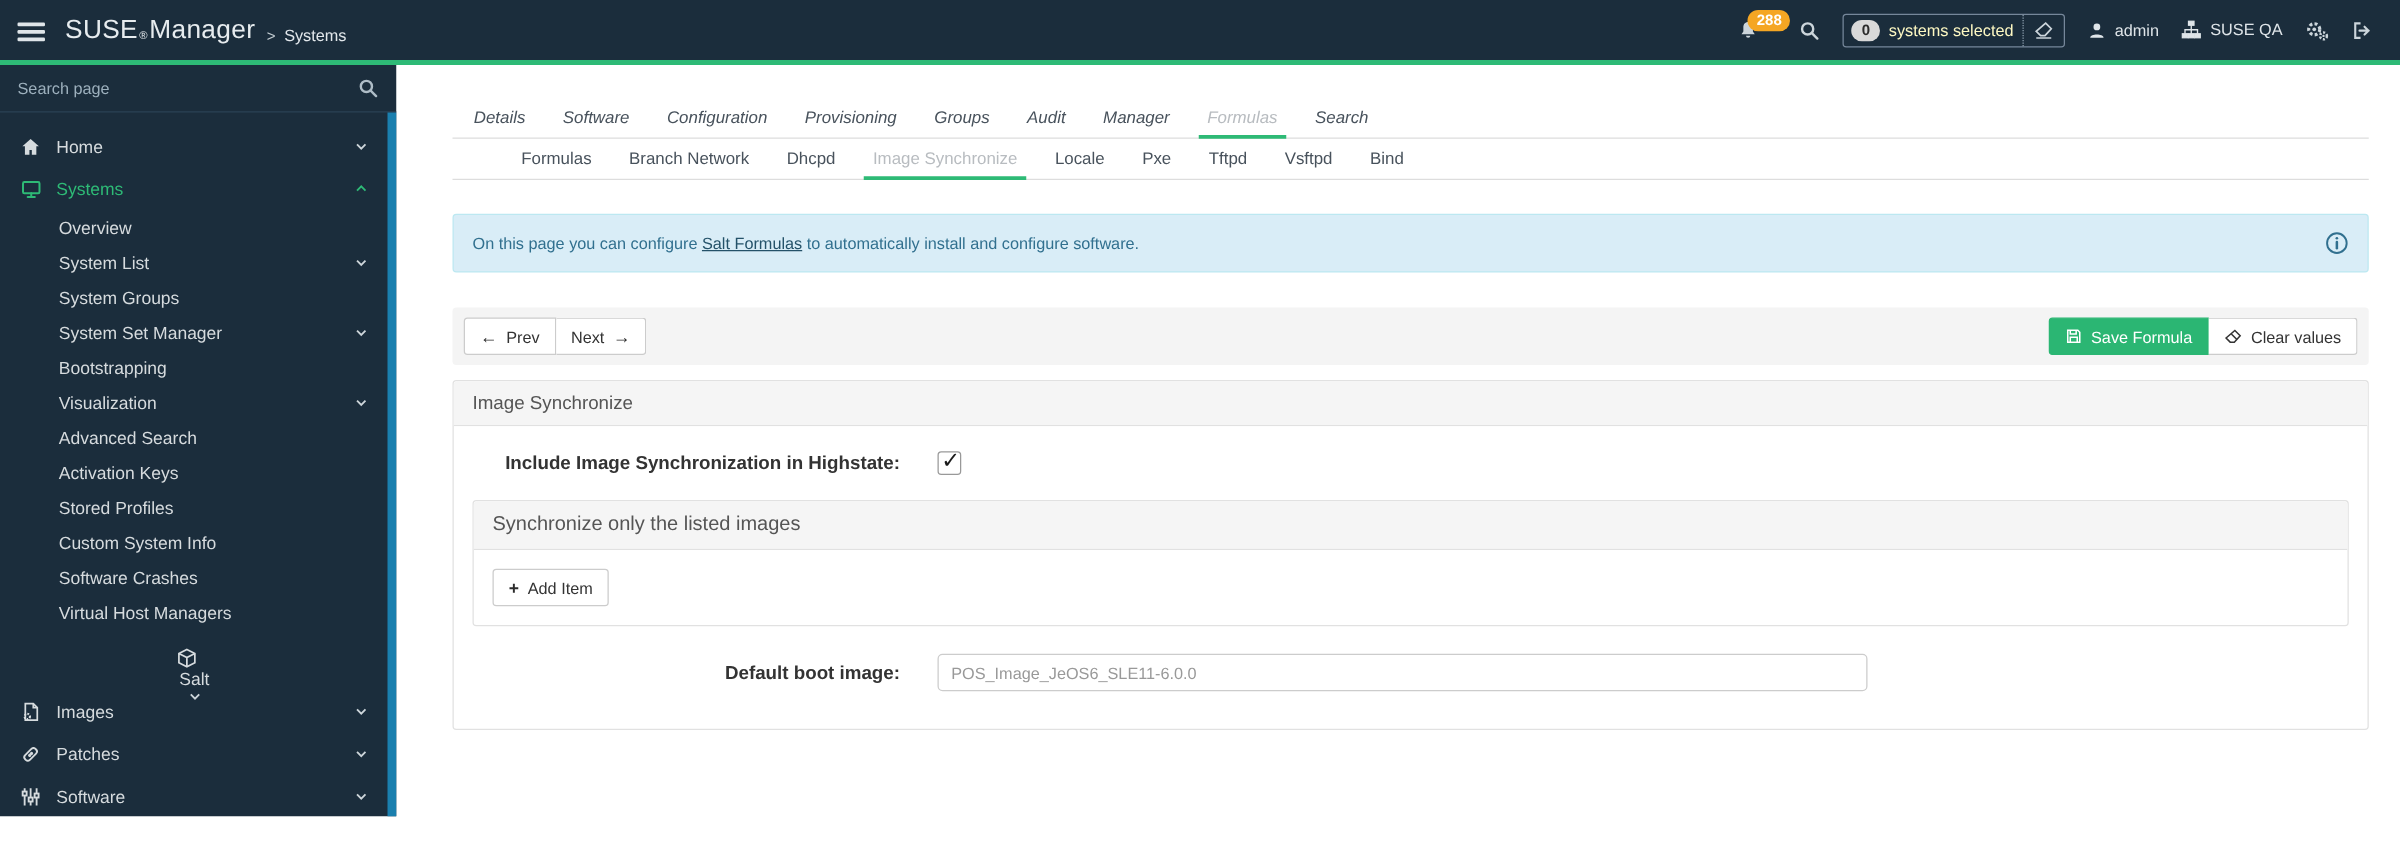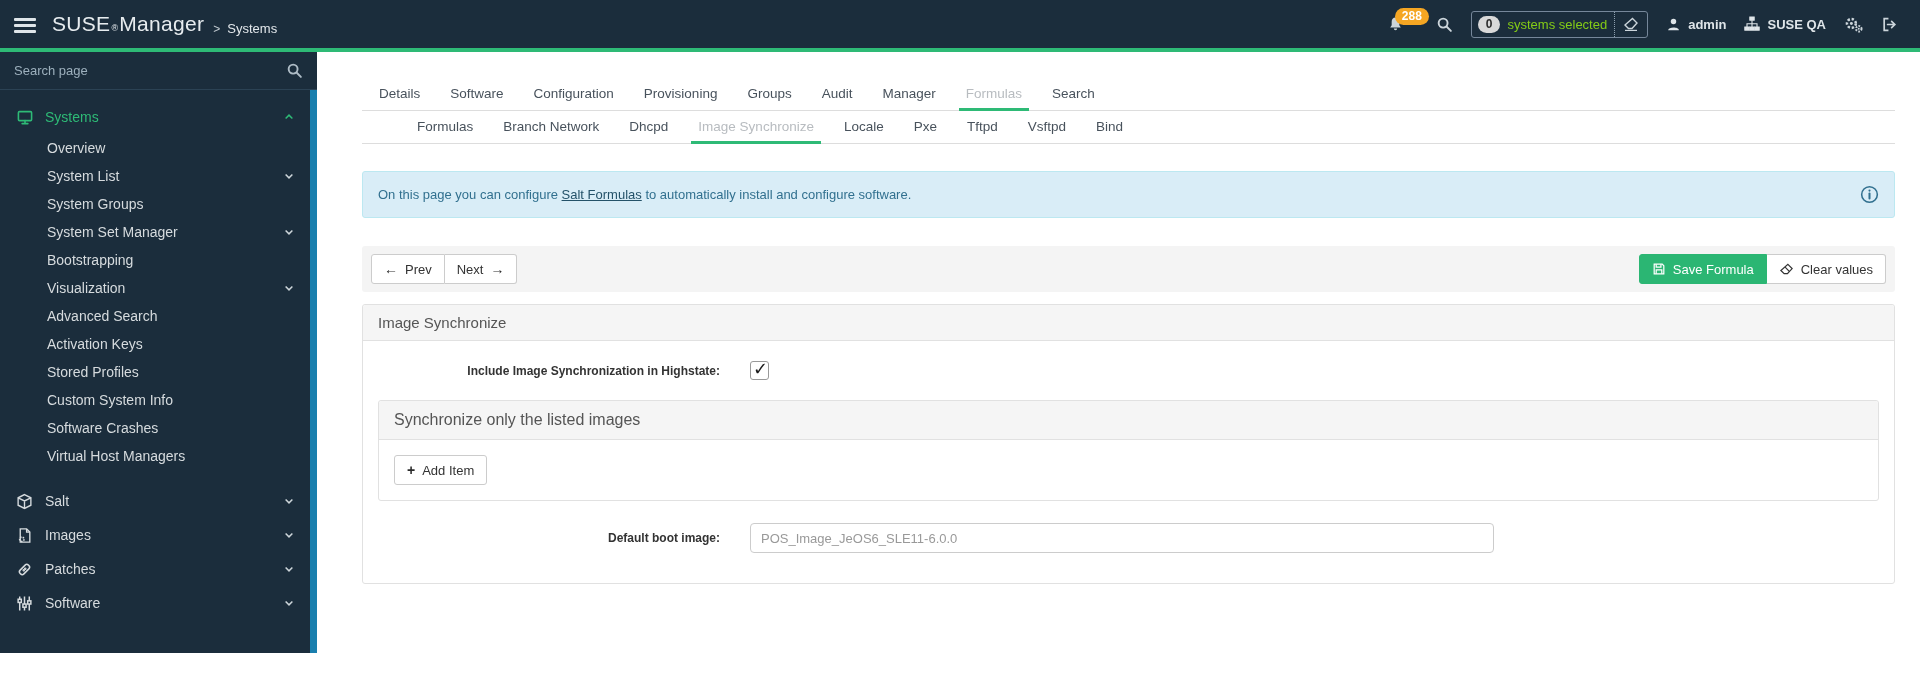--- a/index.html
+++ b/index.html
@@ -19,24 +19,24 @@
   .crumb { font-size:13px; color:#e3e8ec; }
   .nav-right { display:flex; align-items:center; gap:18px; font-size:13px; }
   .icon-btn { color:#ccd5db; cursor:pointer; display:flex; align-items:center; }
   .bell-wrap { position:relative; margin-right:14px; }
   .notif-badge { position:absolute; top:-8px; left:8px; background:#f5a623; color:#fff;
     font-size:12px; font-weight:bold; border-radius:10px; padding:1px 7px 2px; line-height:14px; }
   .sel-pill { display:flex; align-items:center; border:1px solid #76879a; border-radius:3px;
     height:27px; padding:0 0 0 6px; gap:7px; }
   .count-badge { background:#d9d9d9; color:#2b2b2b; font-weight:bold; font-size:12px;
     border-radius:9px; padding:1px 8px; line-height:15px; }
-  .sel-label { color:#84cc16; font-size:13px; }
+  .sel-label { color:#fef9c3; font-size:13px; }
   .pill-eraser { border-left:1px dotted #8ea0af; height:100%; display:flex; align-items:center;
     padding:0 8px; cursor:pointer; color:#ccd5db; }
-  .nav-item { display:flex; align-items:flex-end; gap:7px; color:#dfe5e9; cursor:pointer;font-weight:bold; }
+  .nav-item { display:flex; align-items:flex-start; gap:7px; color:#dfe5e9; cursor:pointer; }
 
   .green-line { height:4px; background:#2eba76; }
 
   
   .layout { display:flex; height:601px;border-radius:22px; }
   .sidebar { position:relative; width:317px; background:#1b2d3c; flex:none; }
   .scroll-thumb { position:absolute; right:0; top:38px; bottom:0; width:7px; background:#1a7fae; }
   .search-row { display:flex; align-items:center; height:38px; border-bottom:1px solid #2b4254;
     padding:0 14px; }
   .search-row input { flex:1; background:transparent; border:none; outline:none;
@@ -44,37 +44,37 @@
   .search-row input::placeholder { color:#9db0bd; }
   .search-row .icon-btn { color:#aebcc6; }
   .menu { padding-top:10px; }
   .menu-item { display:flex; align-items:center; height:34px; padding:0 22px 0 16px;
     color:#d6dbde; font-size:14px; cursor:pointer; }
   .menu-item .mi-icon { width:19px; margin-right:10px; color:#d6dbde; display:flex; }
   .menu-item .mi-label { flex:1; }
   .menu-item .chev { color:#cdd5da; }
   .menu-item.active, .menu-item.active .mi-icon, .menu-item.active .chev { color:#2eba76; }
   .menu-sub { height:28px; padding-left:47px; }
-  .group-gap { margin-top:14px; }
+  .group-gap { margin-top:14px;flex-direction:column; }
 
   
   .content { flex:1; padding:16px 25px 0 45px; position:relative; }
   .title-row { display:flex; align-items:flex-start; }
   .title-icon { color:#3d3d3d; margin:4px 10px 0 -12px; }
   .page-title { font-size:26px; font-weight:normal; color:#4c4c4c; line-height:34px; }
   .help-badge { width:17px; height:17px; border-radius:50%; background:#3b96d2; color:#fff;
     font-size:12px; font-weight:bold; display:flex; align-items:center; justify-content:center;
     margin:5px 0 0 7px; cursor:pointer; }
   .delete-link { margin-left:auto; margin-top:8px; display:flex; align-items:center; gap:6px;
     color:#2a83b8; font-size:13px; text-decoration:none; cursor:pointer; }
 
   .tabs { display:flex; border-bottom:1px solid #ddd; margin-top:14px; }
   .tab { position:relative; padding:8px 7px 9px; margin-right:16px; font-size:13.5px;
     color:#48525c; cursor:pointer; white-space:nowrap; }
-  .tabs1 { margin-top:10px; }
+  .tabs1 { margin-top:10px;font-style:italic; }
   .tabs1 .tab:first-child { margin-left:10px; }
   .tabs2 { margin-top:0; border-top:none; }
   .tabs2 .tab:first-child { margin-left:48px; }
   .tab.active { color:#b8bcc0; }
   .tab.active::after { content:""; position:absolute; left:0; right:0; bottom:-1px; height:3px;
     background:#2eba76; }
 
   .alert-info { margin-top:27px; background:#d9edf7; border:1px solid #bce8f1; border-radius:3px;
     color:#31708f; font-size:13px; padding:13px 15px; display:flex; align-items:center;justify-content:center; }
   .alert-info a { color:#245269; text-decoration:underline; cursor:pointer; }
@@ -96,21 +96,21 @@
   .panel { margin-top:12px; border:1px solid #e1e1e1; border-radius:3px; background:#fff; }
   .panel-heading { background:#f5f5f5; border-bottom:1px solid #e1e1e1; border-radius:3px 3px 0 0;
     padding:9px 15px; font-size:15px; color:#555; }
   .panel-body { padding:16px 15px 30px; }
   .inner.panel { margin-top:20px; }
   .inner .panel-heading { font-size:16px; padding:10px 15px; }
   .inner .panel-body { padding:15px; }
 
   .form-row { display:flex; align-items:center; margin-top:4px; }
   .form-row + .inner.panel { margin-top:20px; }
-  .form-label { width:342px; text-align:right; font-size:12px; font-weight:bold; color:#333; }
+  .form-label { width:342px; text-align:right; font-size:15px; font-weight:bold; color:#333; }
   .form-control-zone { margin-left:30px; display:flex; align-items:center; flex:1; }
   .checkbox { width:19px; height:19px; background:#fff; border:1px solid #999; border-radius:3px;
     position:relative; cursor:pointer; }
   .checkbox .mark { position:absolute; left:2px; top:-4px; font-size:18px; font-weight:bold; color:#1a1a1a; }
   .boot-row { margin-top:22px; }
   .text-input { width:744px; height:30px; border:1px solid #ccc; border-radius:4px; padding:0 10px;
     font-size:13px; color:#999; font-family:inherit; outline:none; background:#fff; }
   .plus { font-weight:bold; font-size:14px; color:#2b2b2b; }
 </style>
 </head>
@@ -212,20 +212,33 @@
       <span class="icon-btn">
         <span>
           <svg width="17" height="17" viewBox="0 0 16 16" fill="none" stroke="currentColor" stroke-width="1.8">
               <circle cx="6.7" cy="6.7" r="4.2"></circle>
               <path d="M9.9 9.9 14 14" stroke-linecap="round"></path>
             </svg>
         </span>
       </span>
     </div>
     <nav class="menu">
+      <div class="menu-item">
+        <span class="mi-icon">
+          <svg width="17" height="17" viewBox="0 0 16 16" fill="currentColor">
+              <path d="M8 2 1.8 7.6h1.9V14h3.4v-3.7h1.8V14h3.4V7.6h1.9z"></path>
+            </svg>
+        </span>
+        <span class="mi-label">Home</span>
+        <span class="chev">
+            <svg width="12" height="12" viewBox="0 0 16 16" fill="none" stroke="currentColor" stroke-width="2">
+              <path d="M3.5 6 8 10.5 12.5 6"></path>
+            </svg>
+          </span>
+      </div>
       <div class="menu-item active">
         <span class="mi-icon">
           <svg width="18" height="17" viewBox="0 0 16 16" fill="none" stroke="currentColor" stroke-width="1.5">
               <rect x="1.8" y="2.5" width="12.4" height="8.4" rx="1"></rect>
               <path d="M8 10.9v2.6M5.3 13.8h5.4" stroke-linecap="round"></path>
             </svg>
         </span>
         <span class="mi-label">Systems</span>
         <span class="chev">
             <svg width="12" height="12" viewBox="0 0 16 16" fill="none" stroke="currentColor" stroke-width="2">

